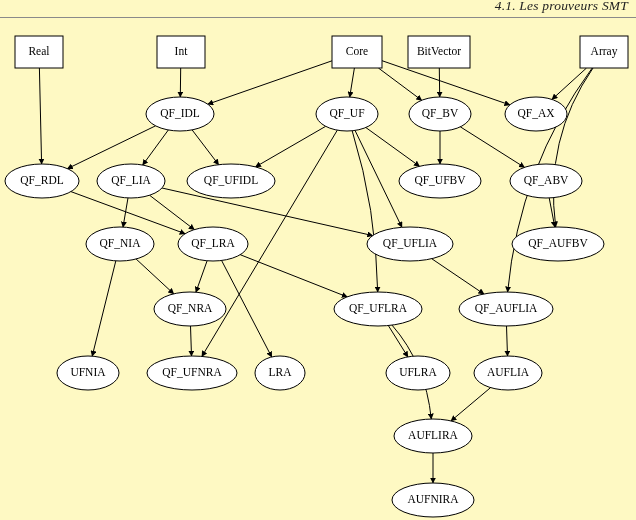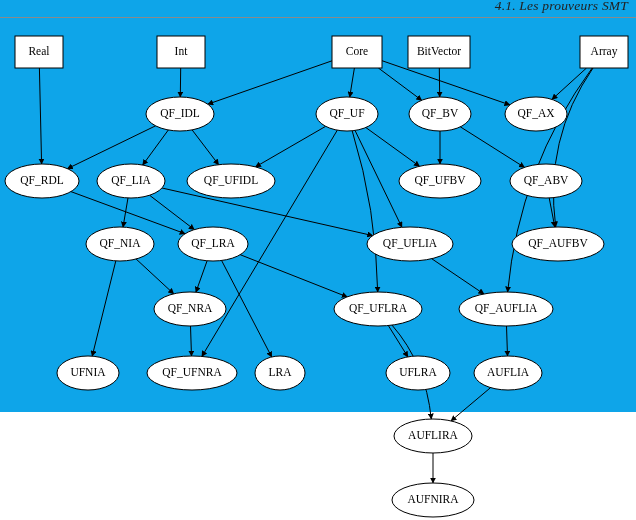--- a/index.html
+++ b/index.html
@@ -1,21 +1,21 @@
 <!DOCTYPE html>
 <html><head>
 <meta charset="utf-8">
 <style>
   html,body{margin:0;padding:0;background:#ffffff;}
   body{
     width:636px;height:520px;
     font-family:"Liberation Serif","DejaVu Serif",serif;
     overflow:hidden;position:relative;
   }
-  #page{position:relative;width:636px;height:412px;background:#0ea5e9;}
+  #page{position:relative;width:636px;height:520px;background:#fef9c3;}
   .hdr{
     position:absolute;top:0;left:0;width:636px;height:24px;
   }
   .hdr-text{
     position:absolute;right:8px;top:-2px;
     font-style:italic;font-size:13.5px;color:#222;
     letter-spacing:.2px;white-space:nowrap;
   }
   .hdr-rule{
     position:absolute;left:0;top:17px;width:636px;height:1.2px;

